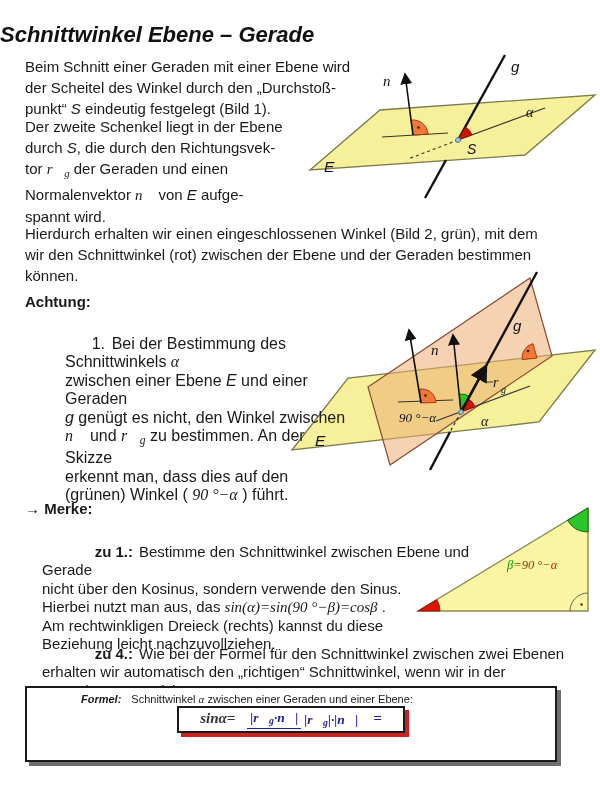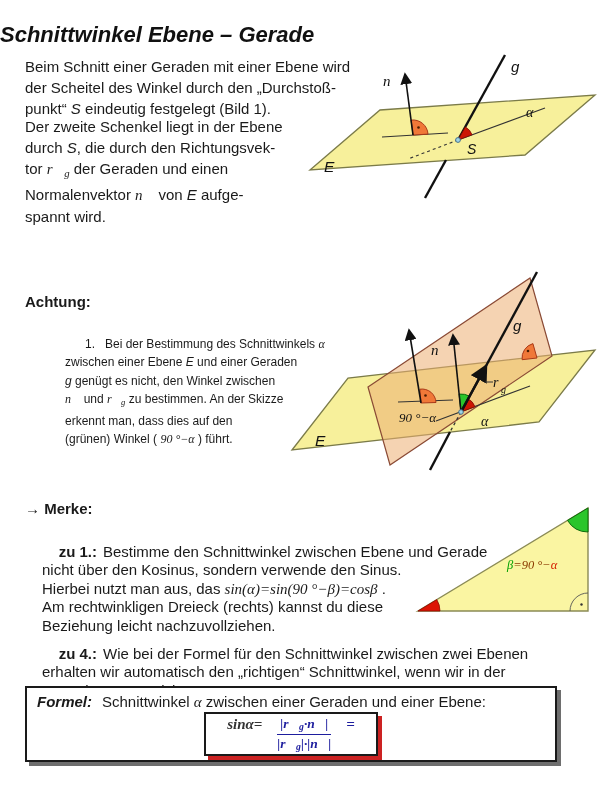--- a/index.html
+++ b/index.html
@@ -3,40 +3,40 @@
 <meta charset="utf-8">
 <style>
   html,body{margin:0;padding:0;background:#e8e8e8;}
   .page{position:relative;width:600px;height:800px;background:#ffffff;margin:0 auto;
         font-family:"Liberation Sans","DejaVu Sans",sans-serif;color:#1a1a1a;overflow:hidden;}
   .abs{position:absolute;}
   h1.title{position:absolute;top:22px;left:0;width:600px;text-align:left;margin:0;
            font-size:22px;font-style:italic;font-weight:bold;color:#111;}
   .para{font-size:15px;line-height:21px;white-space:pre-wrap;margin:0;}
   .hdg{font-size:15px;font-weight:bold;}
-  .item{font-size:12px;line-height:18.5px;white-space:pre-wrap;padding-left:20px;text-indent:-20px;margin:0 0 9px 0;}
+  .item{font-size:16px;line-height:18.5px;white-space:pre-wrap;padding-left:20px;text-indent:-20px;margin:0 0 9px 0;}
   .item .num{display:inline-block;width:20px;text-indent:0;}
   .zu{font-size:15px;line-height:18.5px;white-space:pre-wrap;padding-left:17px;text-indent:-17px;margin:0;}
-  .zu .zu-label{font-weight:bold;margin-right:6px;}
+  .zu .zu-label{font-weight:bold;margin-right:6px;margin-left:36px;}
   .i{font-style:italic;}
   .m{font-family:"Liberation Serif","DejaVu Serif",serif;font-style:italic;}
   .sub{font-size:0.72em;vertical-align:-0.25em;}
   
   .formel-box{position:absolute;left:25px;top:686px;width:532px;height:76px;background:#fff;
               border:2px solid #1a1a1a;box-shadow:4px 4px 0 #6e6e6e;padding:5px 10px;box-sizing:border-box;}
-  .formel-head{font-size:15px;}
+  .formel-head{font-size:11px;margin-left:44px;}
   .formel-label{font-weight:bold;font-style:italic;margin-right:10px;}
   .formula-wrap{text-align:center;margin-top:1px;}
   .formula{display:inline-flex;align-items:flex-start;gap:12px;background:#fff;border:2px solid #1a1a1a;
            box-shadow:4px 4px 0 #cc2222;padding:2px 21px;
            font-family:"Liberation Serif","DejaVu Serif",serif;font-style:italic;font-weight:bold;
            color:#1d1d9e;font-size:13.5px;}
   .formula .dk{color:#333333;}
   .formula .lhs{font-size:15px;}
-  .frac{display:inline-flex;flex-direction:column;align-items:center;line-height:1.15;}
+  .frac{display:inline-flex;flex-direction:row;align-items:center;line-height:1.15;}
   .frac .num{border-bottom:1.4px solid #1d1d9e;padding:0 3px 1px;}
   .frac .den{padding:1px 3px 0;}
   .sqrt{font-style:normal;font-size:1.2em;}
   .rad{border-top:1.3px solid #1d1d9e;padding-top:0.5px;}
   .eq{font-size:15px;}
   
   .svgtxt{font-family:"Liberation Sans","DejaVu Sans",sans-serif;font-style:italic;fill:#111;}
   .svgm{font-family:"Liberation Serif","DejaVu Serif",serif;font-style:italic;fill:#111;}
   .tgreen{fill:#00A000;color:#00A000;}
   .tdark{fill:#8B3A00;color:#8B3A00;}
@@ -76,20 +76,23 @@
     <text x="167" y="104" class="svgtxt" font-size="14">S</text>
     <text x="24" y="122" class="svgtxt" font-size="15.5">E</text>
   </svg>
 
   <p class="para abs" style="left:25px;top:116px;width:310px;"><span>Der zweite Schenkel liegt in der Ebene
 durch </span><span class="i">S</span><span>, die durch den Richtungsvek-
 tor </span><span class="m">r⃗</span><span class="sub m">g</span><span> der Geraden und einen
 Normalenvektor </span><span class="m">n⃗</span><span> von </span><span class="i">E</span><span> aufge-
 spannt wird.</span></p>
 
+  <p class="para abs" style="left:25px;top:223px;width:560px;">Hierdurch erhalten wir einen eingeschlossenen Winkel (Bild 2, grün), mit dem
+wir den Schnittwinkel (rot) zwischen der Ebene und der Geraden bestimmen
+können.</p>
 
   <div class="hdg abs" style="left:25px;top:293px;">Achtung:</div>
 
   <svg class="abs" style="left:285px;top:258px;" width="315" height="235" viewBox="0 0 315 235">
     <polygon points="7,192 63,120 310,92 254,164" fill="#F7F09B" stroke="#7b7b49" stroke-width="1.3"></polygon>
     <polygon points="83,129 245,20 267,98 105,207" fill="#EDAF72" fill-opacity="0.55" stroke="#8a4a35" stroke-width="1.2"></polygon>
     <line x1="151" y1="163" x2="245" y2="128" stroke="#333" stroke-width="1.1"></line>
     <line x1="113" y1="144" x2="168" y2="142" stroke="#333" stroke-width="1.1"></line>
     <path d="M 136 145 L 151 144.5 A 14 14 0 0 0 134.9 131.2 Z" fill="#F07838" stroke="#A83818" stroke-width="1"></path>
     <circle cx="140.5" cy="137.5" r="1.3" fill="#4a1d00"></circle>

